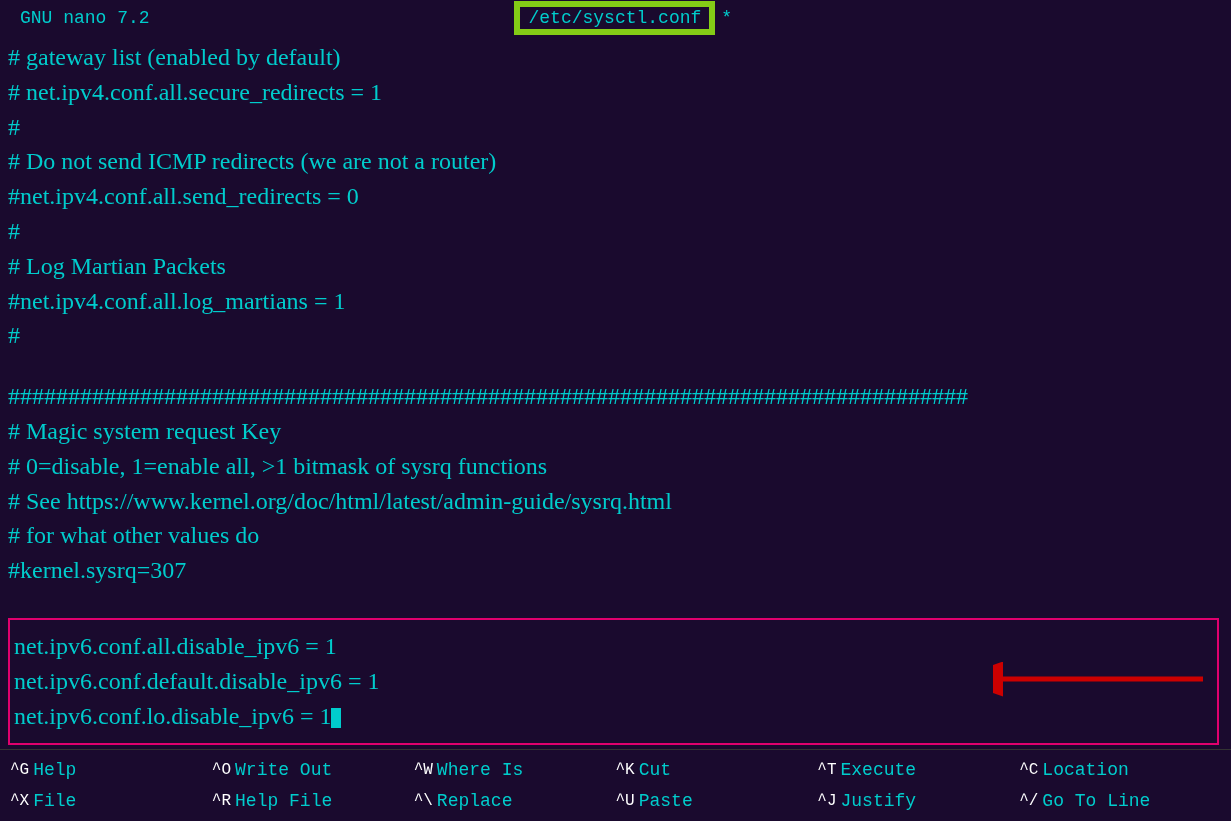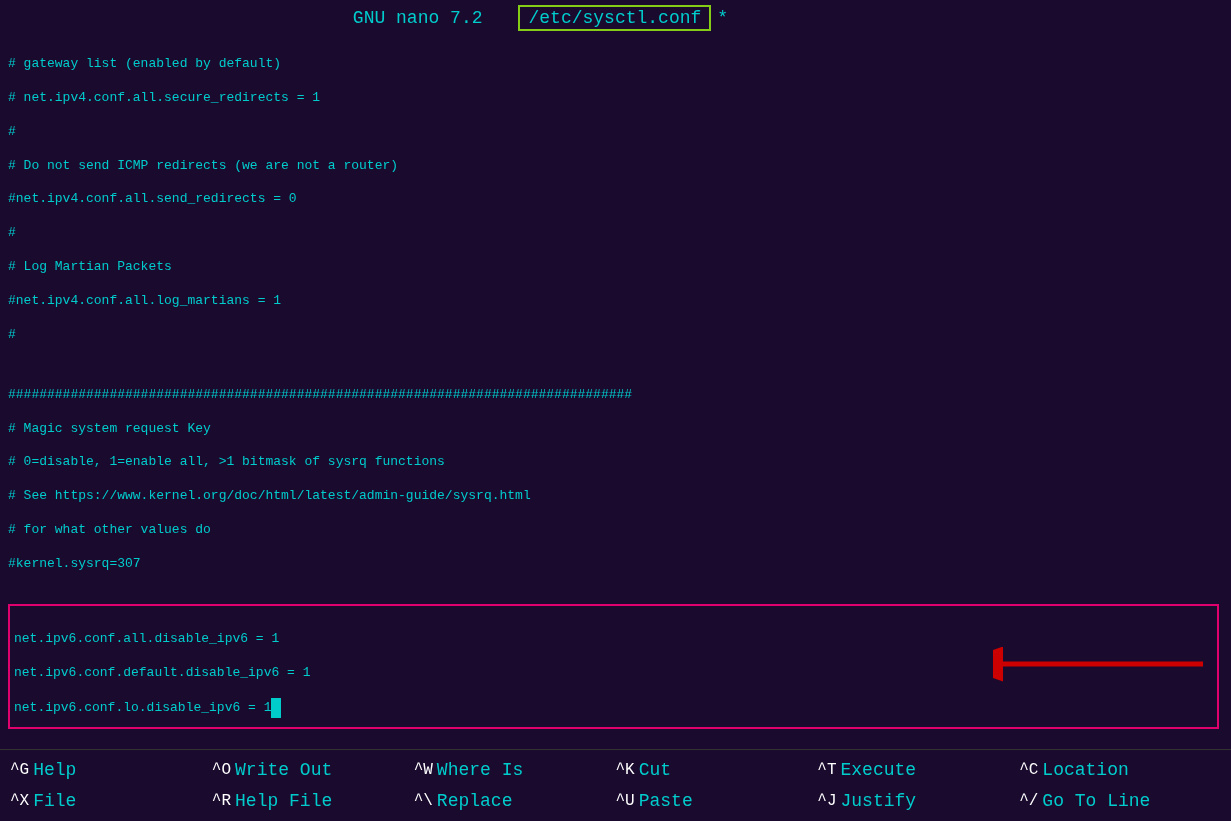--- a/index.html
+++ b/index.html
@@ -22,33 +22,33 @@
       width: 1231px;
       height: 821px;
       display: flex;
       flex-direction: column;
     }
 
     
     #header {
       background-color: #1a0a2e;
       display: flex;
-      justify-content: center;
+      justify-content: space-between;
       align-items: center;
       padding: 8px 20px;
       height: 36px;
     }
 
     #app-title {
       color: #00cccc;
       font-size: 18px;
     }
 
     #file-title-container {
-      border: 2px solid #84cc16;
+      border: 6px solid #84cc16;
       padding: 1px 8px;
       margin-left: 36px;
     }
 
     #file-title {
       color: #00cccc;
       font-size: 18px;
     }
 
     #modified-indicator {
@@ -61,25 +61,24 @@
     #editor {
       flex: 1;
       background-color: #1a0a2e;
       padding: 4px 8px;
       overflow: hidden;
       position: relative;
     }
 
     .code-line {
       color: #00cccc;
-      font-size: 13px;
+      font-size: 24px;
       line-height: 1.45;
       white-space: pre;
-      font-family: Liberation Mono, monospace;
-      margin-top: 15px;
+      font-family: Liberation Serif, serif;
     }
 
     .comment-line {
       color: #00cccc;
     }
 
     .empty-line {
       height: 1.45em;
     }
 

